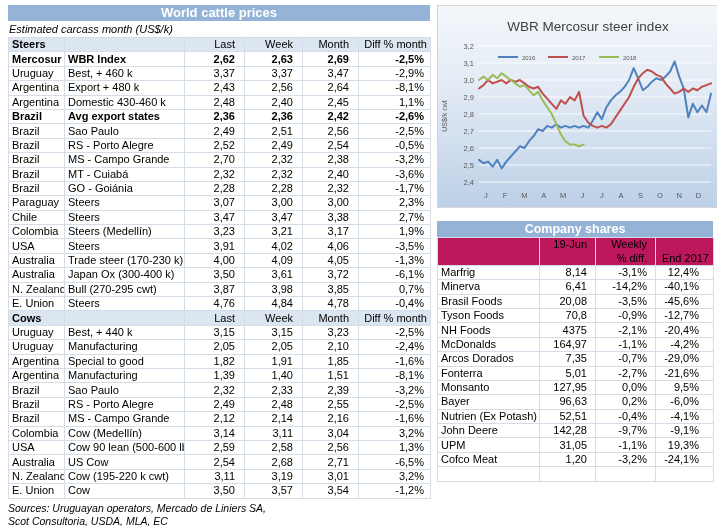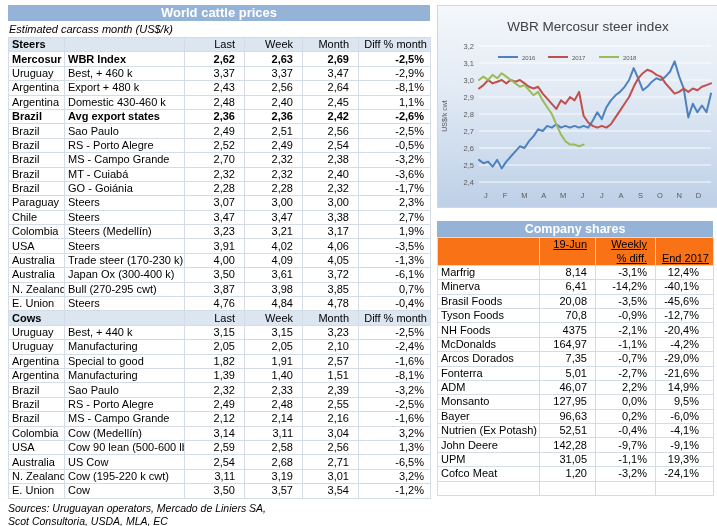--- a/index.html
+++ b/index.html
@@ -24,21 +24,21 @@
   
   .chart-panel{position:absolute;left:437px;top:5px;width:279px;height:201px;
     border:1px solid #d6d6d6;
     background:linear-gradient(180deg,#f4f7fb 0%,#e3ebf5 40%,#bdd0e7 100%);}
   .chart-panel svg{display:block;}
 
   
   .company-panel{position:absolute;left:437px;top:221px;width:276px;}
   table.cgrid{border-collapse:collapse;table-layout:fixed;width:276px;}
   table.cgrid td{border:1px solid #d4dce8;font-size:11px;height:13.4px;line-height:13px;padding:0 3px;white-space:nowrap;overflow:hidden;}
-  table.cgrid tr.sub td{background:#f97316;text-decoration:underline;}
+  table.cgrid tr.sub td{background:#be185d;}
   table.cgrid tr.sub1 td{border-bottom:none;}
   table.cgrid tr.sub2 td{border-top:none;}
   table.cgrid .r{text-align:right;}
   table.cgrid td.price{padding-right:8px;}
   table.cgrid td.weekly{padding-right:8px;}
   table.cgrid td.end{padding-right:14px;}
 </style>
 </head>
 <body>
 
@@ -238,21 +238,21 @@
             <td class="num">2,05</td>
             <td class="num">2,05</td>
             <td class="num">2,10</td>
             <td class="diff">-2,4%</td>
           </tr>
           <tr>
             <td>Argentina</td>
             <td>Special to good</td>
             <td class="num">1,82</td>
             <td class="num">1,91</td>
-            <td class="num">2,57</td>
+            <td class="num">1,85</td>
             <td class="diff">-1,6%</td>
           </tr>
           <tr>
             <td>Argentina</td>
             <td>Manufacturing</td>
             <td class="num">1,39</td>
             <td class="num">1,40</td>
             <td class="num">1,51</td>
             <td class="diff">-8,1%</td>
           </tr>
@@ -441,26 +441,20 @@
             <td class="r weekly">-0,7%</td>
             <td class="r end">-29,0%</td>
           </tr>
           <tr>
             <td>Fonterra</td>
             <td class="r price">5,01</td>
             <td class="r weekly">-2,7%</td>
             <td class="r end">-21,6%</td>
           </tr>
           <tr>
-            <td>ADM</td>
-            <td class="r price">46,07</td>
-            <td class="r weekly">2,2%</td>
-            <td class="r end">14,9%</td>
-          </tr>
-          <tr>
             <td>Monsanto</td>
             <td class="r price">127,95</td>
             <td class="r weekly">0,0%</td>
             <td class="r end">9,5%</td>
           </tr>
           <tr>
             <td>Bayer</td>
             <td class="r price">96,63</td>
             <td class="r weekly">0,2%</td>
             <td class="r end">-6,0%</td>

